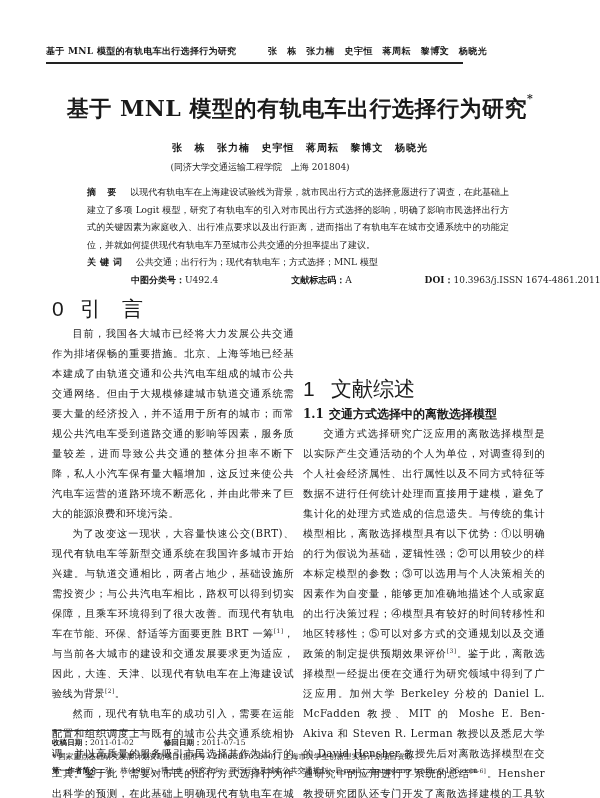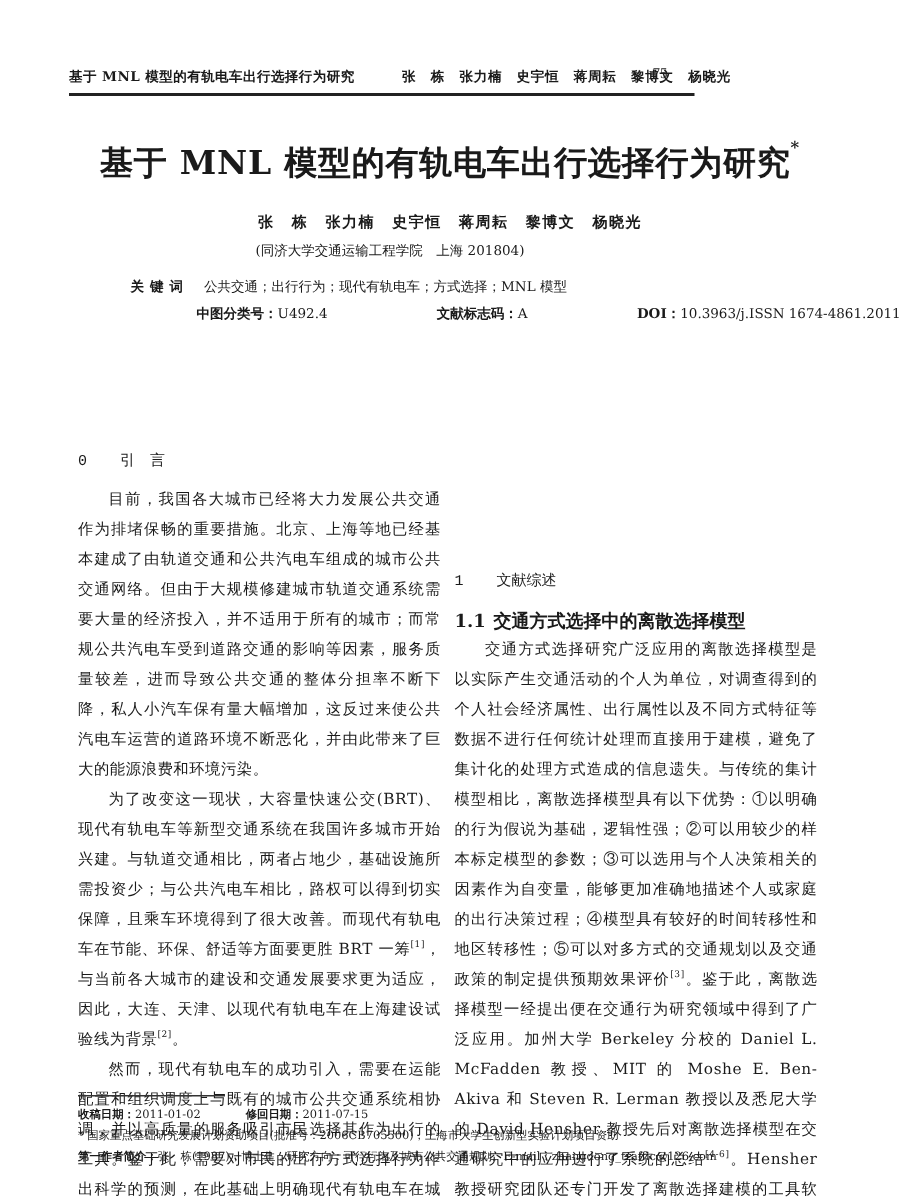--- a/index.html
+++ b/index.html
@@ -39,21 +39,21 @@
   .abstract-block p { margin: 0; text-align: justify; }
   .abstract-block .label { font-weight: bold; margin-right: 10px; letter-spacing: 4px; }
   .class-line { white-space: nowrap; }
   .class-line span { margin-right: 26px; padding-left: 44px; }
   .class-line b { font-weight: bold; }
 
   .col { position: absolute; width: 242px; font-size: 10.2px; line-height: 20px; }
   .col-left { left: 52px; top: 296px; }
   .col-right { left: 303px; top: 296px; }
   .col p { margin: 0; text-align: justify; text-indent: 2em; letter-spacing: 0.4px; }
-  .h1 { font-size: 10px; line-height: 26px; margin: 0 0 2px 0; font-family: Liberation Mono, monospace; }
+  .h1 { font-size: 21px; line-height: 26px; margin: 0 0 2px 0; font-family: Liberation Sans, sans-serif; }
   .h1 .num { display: inline-block; width: 28px; }
   .h2 { font-size: 12px; font-weight: bold; line-height: 20px; margin: 0; }
   .h2 .num { display: inline-block; width: 26px; }
   sup.cite { font-size: 6px; line-height: 0; }
 
   .footnote-rule { position: absolute; left: 52px; top: 730px; width: 98px; height: 1px; background: #333; }
   .footnotes { position: absolute; left: 52px; top: 736px; width: 500px; font-size: 7.6px; line-height: 14px; white-space: nowrap; }
   .footnotes div { margin: 0; }
   .footnotes b { font-weight: bold; }
   .footnotes .gap { display: inline-block; width: 30px; }
@@ -68,20 +68,23 @@
 <div class="page-number">75</div>
 <div class="header-rule"></div>
 
 <div class="title">
   <span>基于 MNL 模型的有轨电车出行选择行为研究</span><sup>*</sup>
 </div>
 <div class="authors">张 栋 张力楠 史宇恒 蒋周耘 黎博文 杨晓光</div>
 <div class="affiliation">(同济大学交通运输工程学院　上海 201804)</div>
 
 <div class="abstract-block">
+  <p>
+    <span class="label">摘 要</span><span>以现代有轨电车在上海建设试验线为背景，就市民出行方式的选择意愿进行了调查，在此基础上建立了多项 Logit 模型，研究了有轨电车的引入对市民出行方式选择的影响，明确了影响市民选择出行方式的关键因素为家庭收入、出行准点要求以及出行距离，进而指出了有轨电车在城市交通系统中的功能定位，并就如何提供现代有轨电车乃至城市公共交通的分担率提出了建议。</span>
+  </p>
   <p>
     <span class="label">关键词</span><span>公共交通；出行行为；现代有轨电车；方式选择；MNL 模型</span>
   </p>
   <p class="class-line">
     <span><b>中图分类号：</b><i style="font-style:normal">U492.4</i></span>
     <span><b>文献标志码：</b><i style="font-style:normal">A</i></span>
     <span><b>DOI：</b><i style="font-style:normal">10.3963/j.ISSN 1674-4861.2011.04.017</i></span>
   </p>
 </div>
 

